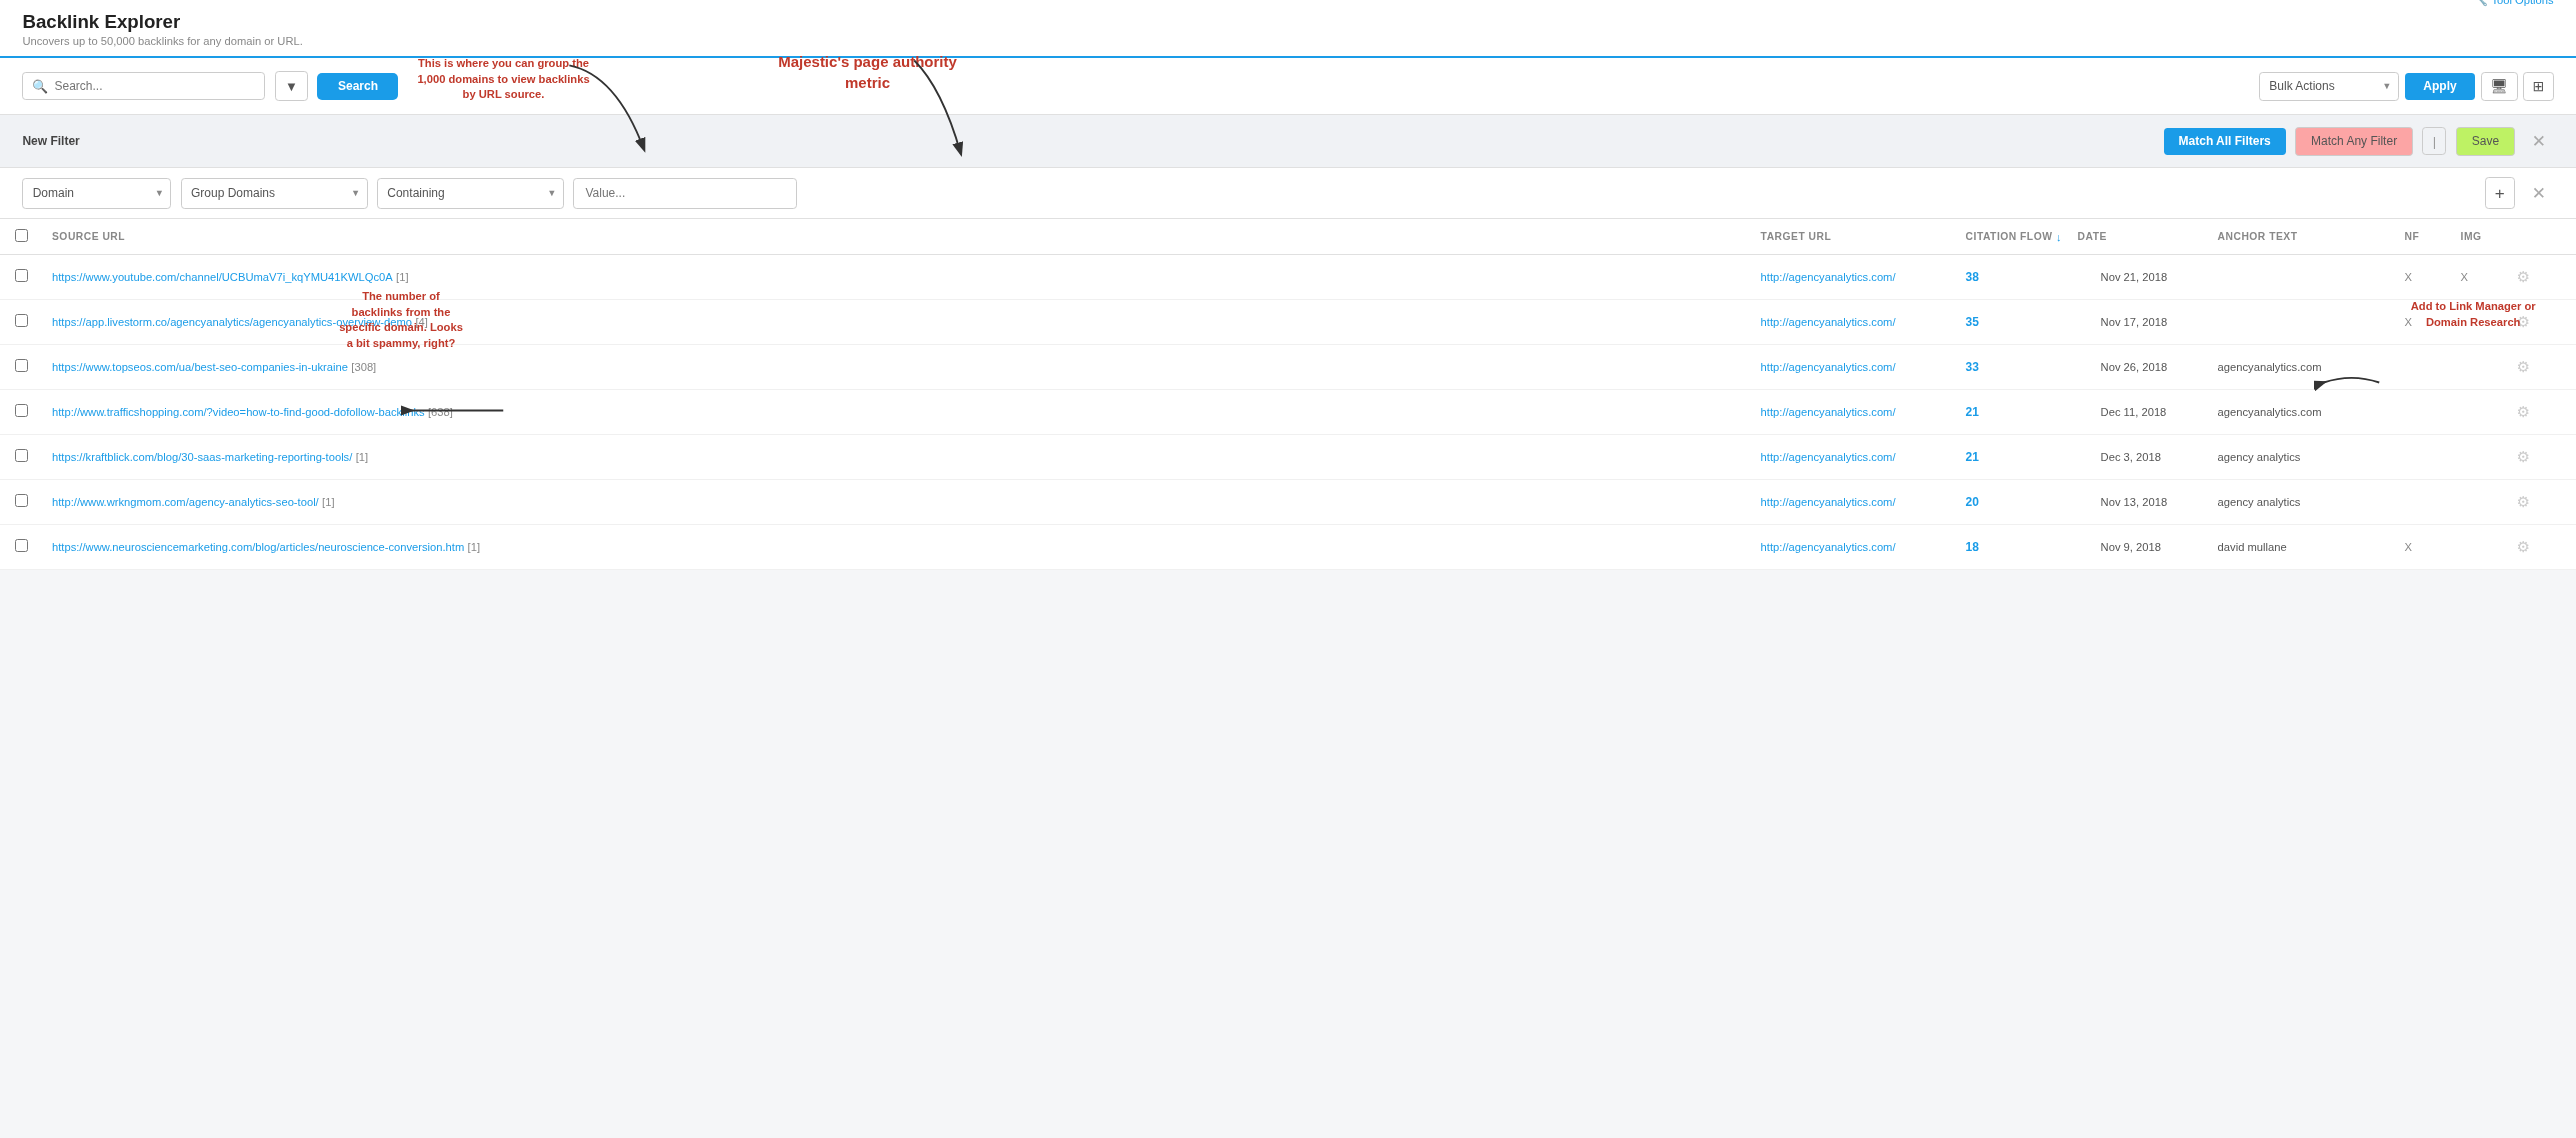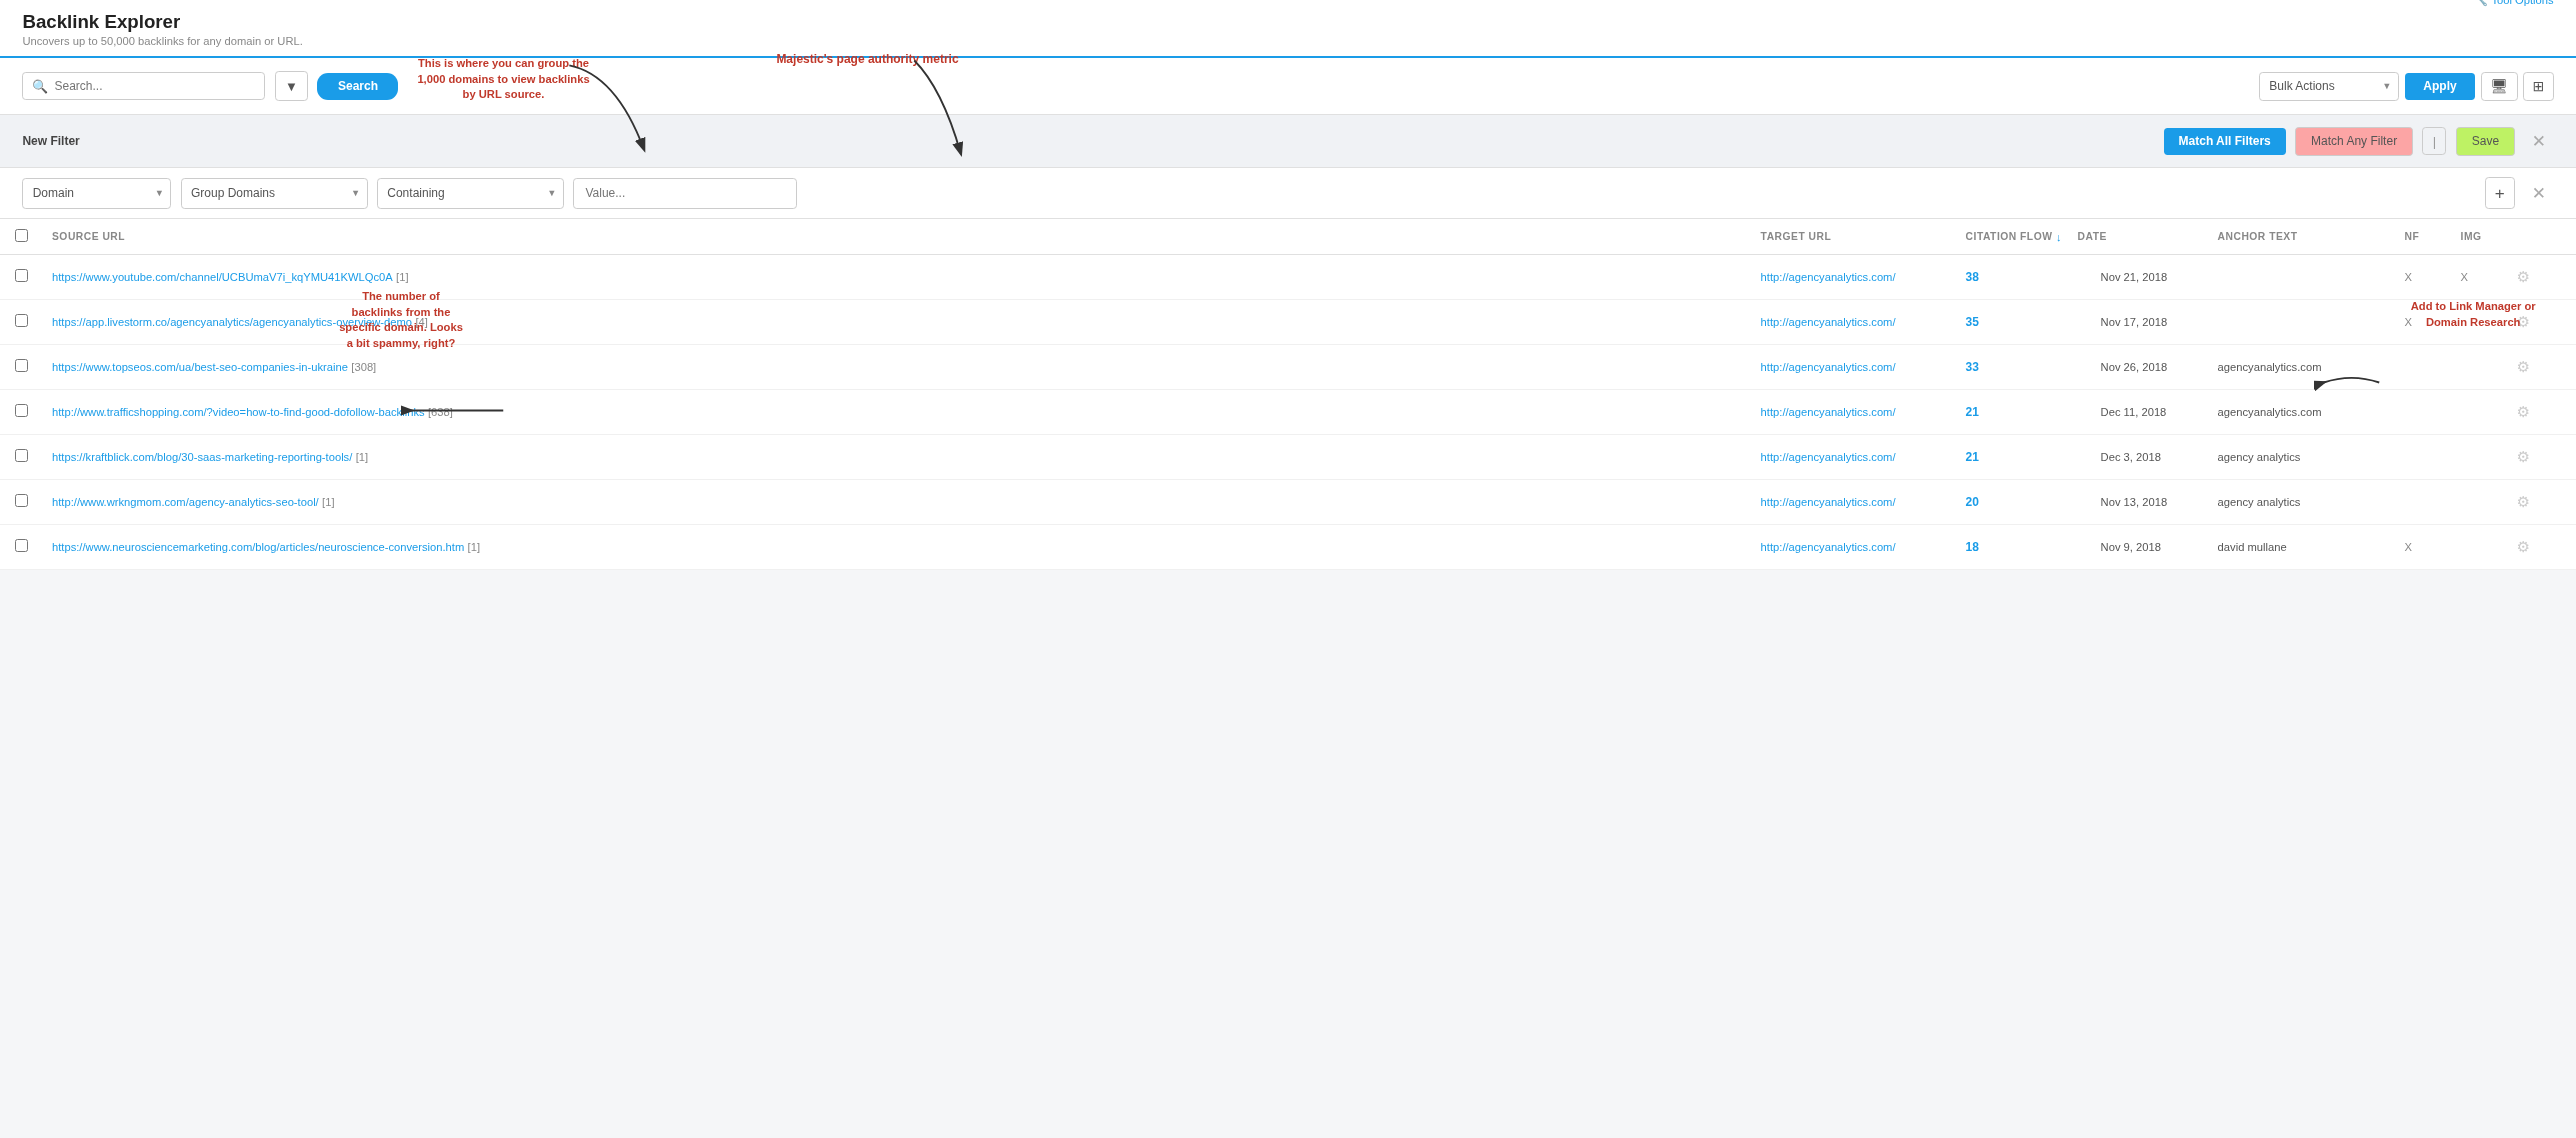--- a/index.html
+++ b/index.html
@@ -8,21 +8,21 @@
     .top-bar { background: #fff; border-bottom: 2.8px solid #1a9ce8; padding: 11.2px 22.4px 9.3px 22.4px; }
     .app-title { font-size: 18.7px; font-weight: 600; color: #222; }
     .app-subtitle { font-size: 11.2px; color: #888; margin-top: 1.9px; }
     .tool-options { float: right; font-size: 11.2px; color: #1a9ce8; cursor: pointer; margin-top: 3.7px; }
 
     .toolbar { background: #fff; padding: 13px 22.4px; display: flex; align-items: center; gap: 9.3px; border-bottom: 0.9px solid #e0e0e0; }
     .search-wrap { display: flex; align-items: center; border: 0.9px solid #ccc; border-radius: 3.7px; padding: 5.6px 9.3px; background: #fff; width: 243px; }
     .search-wrap input { border: none; outline: none; font-size: 12px; color: #555; width: 187px; background: transparent; }
     .search-icon-span { color: #aaa; margin-right: 5.6px; font-size: 13px; }
     .filter-btn { background: none; border: 0.9px solid #ccc; border-radius: 3.7px; padding: 6.5px 9.3px; cursor: pointer; color: #555; font-size: 13px; }
-    .search-btn { background: #1a9ce8; color: #fff; border: none; border-radius: 11px; padding: 6.5px 20.5px; font-size: 12px; font-weight: 600; cursor: pointer; }
+    .search-btn { background: #1a9ce8; color: #fff; border: none; border-radius: 5px; padding: 6.5px 20.5px; font-size: 12px; font-weight: 600; cursor: pointer; }
     .spacer { flex: 1; }
     .bulk-actions-wrap { display: flex; align-items: center; gap: 5.6px; }
     .bulk-select { border: 0.9px solid #ccc; border-radius: 3.7px; padding: 6.5px 9.3px; font-size: 12px; color: #555; background: #fff; cursor: pointer; min-width: 140px; appearance: none; padding-right: 26px; position: relative; }
     .bulk-select-wrap { position: relative; display: inline-block; }
     .bulk-select-wrap::after { content: '▼'; position: absolute; right: 7.5px; top: 50%; transform: translateY(-50%); font-size: 9.3px; color: #888; pointer-events: none; }
     .apply-btn { background: #1a9ce8; color: #fff; border: none; border-radius: 3.7px; padding: 6.5px 18.7px; font-size: 12px; font-weight: 600; cursor: pointer; }
     .icon-btn { background: none; border: 0.9px solid #ccc; border-radius: 3.7px; padding: 5.6px 8.4px; cursor: pointer; color: #555; font-size: 14px; }
 
     .filter-bar { background: #f0f2f5; padding: 11.2px 22.4px; display: flex; align-items: center; gap: 9.3px; border-bottom: 0.9px solid #e0e0e0; }
     .filter-label { font-size: 12px; font-weight: 600; color: #444; margin-right: 1px; }
@@ -312,21 +312,21 @@
 
     <svg style="position:absolute; top:56px; left:560px; pointer-events:none;" width="112" height="112" viewBox="0 0 120 120">
       <path d="M10,10 Q60,20 90,100" stroke="#333" stroke-width="2" fill="none" marker-end="url(#arrow1)"></path>
       <defs>
         <marker id="arrow1" markerWidth="8" markerHeight="8" refX="6" refY="3" orient="auto">
           <path d="M0,0 L0,6 L8,3 z" fill="#333"></path>
         </marker>
       </defs>
     </svg>
 
-    <div class="callout-box" style="left:765px; top:51px; width:205px; font-size:12px; color:#c0392b; font-weight:700; text-align:center; line-height:1.4;">
+    <div class="callout-box" style="left:765px; top:51px; width:205px; font-size:15px; color:#c0392b; font-weight:700; text-align:center; line-height:1.4;">
       Majestic's page authority metric
     </div>
 
     <svg style="position:absolute; top:51px; left:905px; pointer-events:none;" width="93" height="112" viewBox="0 0 100 120">
       <path d="M10,10 Q40,40 60,110" stroke="#333" stroke-width="2" fill="none" marker-end="url(#arrow2)"></path>
       <defs>
         <marker id="arrow2" markerWidth="8" markerHeight="8" refX="6" refY="3" orient="auto">
           <path d="M0,0 L0,6 L8,3 z" fill="#333"></path>
         </marker>
       </defs>

